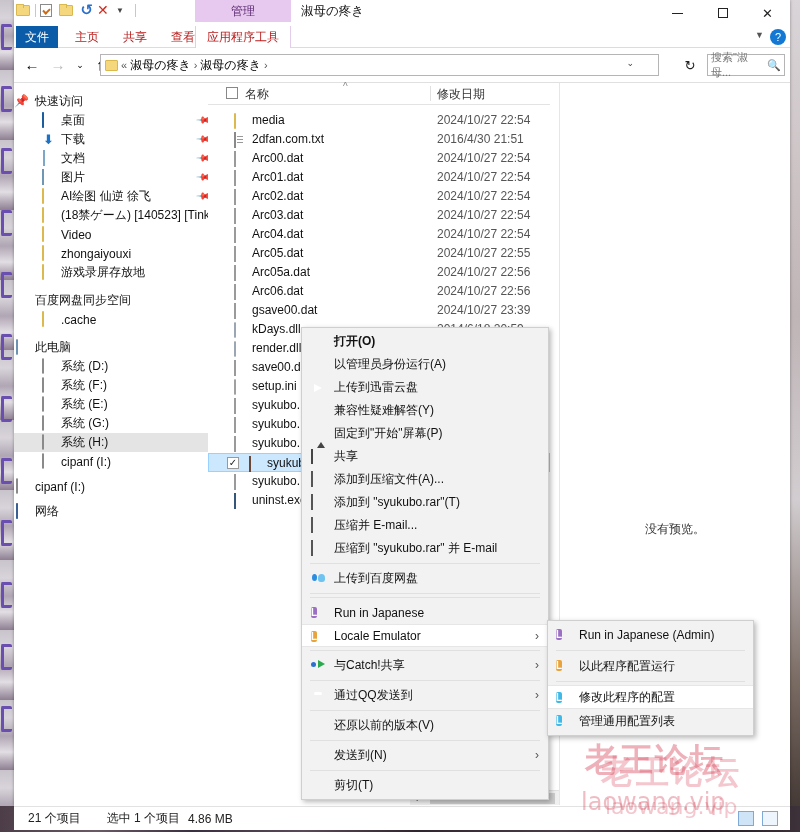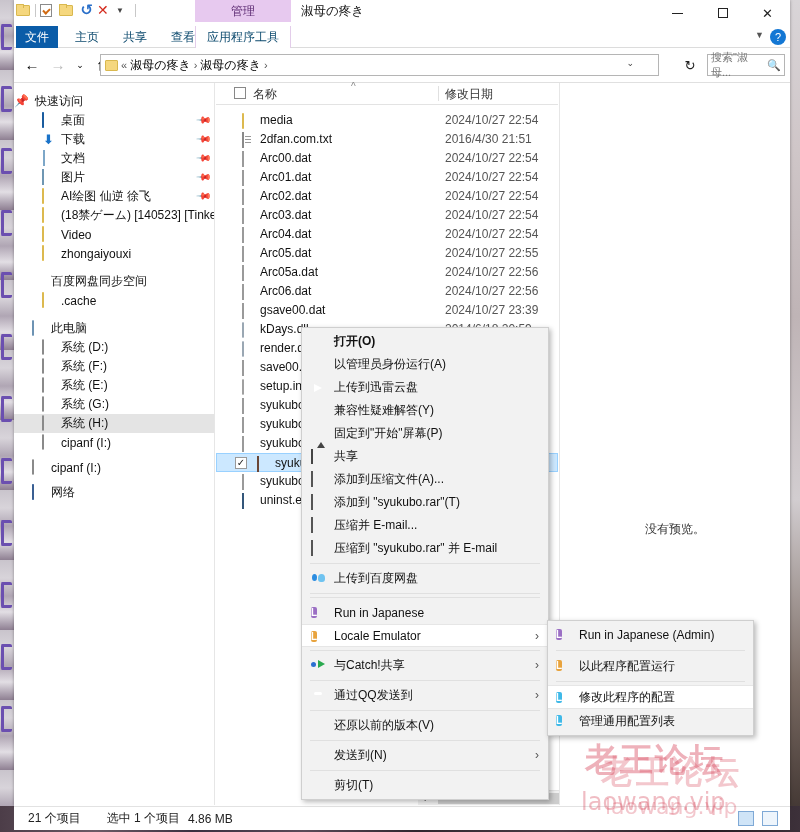--- a/index.html
+++ b/index.html
@@ -68,21 +68,21 @@
   #win-title {
     position:absolute; left:287px; top:3px; font-size:12.5px; color:#111;
   }
   .wbtns { position:absolute; right:0; top:0; display:flex; }
   .wbtn { width:45px; height:26px; display:flex; align-items:center; justify-content:center; color:#222; font-size:13px;}
   .wbtn.min span{display:block;width:11px;height:1px;background:#222;}
   .wbtn.max span{display:block;width:10px;height:10px;border:1px solid #222;}
 
   
   #ribbonrow{ position:relative; height:22px; background:#fff; border-bottom:1px solid #dcdcdc; }
-  .rtab { position:absolute; top:0; height:22px; line-height:22px; font-size:12px; text-align:center; color:#0c4a6e; }
+  .rtab { position:absolute; top:0; height:22px; line-height:22px; font-size:12px; text-align:center; color:#b91c1c; }
   .rtab.file { left:2px; width:42px; background:#0a5ca8; color:#fff; }
   .rtab.active-group{ background:#fff; border-left:1px solid #e3cdea; border-right:1px solid #e3cdea; }
   .help-dot {
     position:absolute; right:4px; top:3px; width:16px;height:16px;border-radius:50%;
     background:#1377d4;color:#fff;font-size:11px;line-height:16px;text-align:center;
   }
   .ribbon-chev{position:absolute;right:26px;top:4px;font-size:9px;color:#555;}
 
   
   #addrbar { position:relative; height:34px; background:#fff; }
@@ -118,26 +118,26 @@
   .ico-doc{width:11px;height:13px;background:#fff;border:1px solid #7da7c8;margin:2px 0 0 3px;}
   .ico-pic{width:13px;height:11px;background:linear-gradient(160deg,#bfe2f5 50%,#7fb86e 50%);border:1px solid #6f97b3;margin:3px 0 0 2px;}
   .ico-cloud{width:13px;height:13px;border-radius:2px;background:#2f9be0;margin:2px 0 0 2px;position:relative;}
   .ico-cloud:after{content:"";position:absolute;left:4px;top:4px;width:5px;height:5px;border-radius:50%;background:#fff;}
   .ico-pc{width:14px;height:11px;background:#cfe3f3;border:1px solid #6d93b3;margin:3px 0 0 2px;border-radius:1px;}
   .ico-hdd{width:14px;height:8px;background:linear-gradient(180deg,#d8d8d8,#9d9d9d);border:1px solid #8a8a8a;border-radius:2px;margin:5px 0 0 2px;}
   .ico-hdd-c{width:14px;height:9px;background:linear-gradient(180deg,#e4e4e4,#a8a8a8);border:1px solid #8a8a8a;border-radius:2px;margin:4px 0 0 2px;position:relative;overflow:hidden;}
   .ico-hdd-c:after{content:"";position:absolute;left:1px;bottom:1px;width:7px;height:2px;background:#4aa0e0;}
   .ico-net{width:13px;height:12px;background:#4f7fbf;border:1px solid #3a5f92;margin:2px 0 0 2px;border-radius:2px;}
 
-  .indent1{ padding-left:16px; }
+  .indent1{ padding-left:0; }
   .indent2{ padding-left:26px; }
   .indent3{ padding-left:26px; }
 
   
-  #filelist{ position:absolute; left:202px; top:0; width:342px; height:722px; background:#fff; }
+  #filelist{ position:absolute; left:194px; top:0; width:342px; height:722px; background:#fff; }
   #colhead{ height:22px; border-bottom:1px solid #e3e3e3; position:relative; font-size:12px; color:#333;}
   .col-check{position:absolute;left:18px;top:4px;width:12px;height:12px;border:1px solid #888;background:#fff;}
   .col-name{position:absolute;left:37px;top:3px;}
   .col-sortarrow{position:absolute;left:135px;top:-2px;font-size:10px;color:#888;}
   .col-date{position:absolute;left:229px;top:3px;}
   .col-divider{position:absolute;left:222px;top:3px;width:1px;height:15px;background:#e0e0e0;}
   .frow{ position:relative; height:19px; font-size:12px; color:#111; }
   .frow.sel{ background:#cce8ff; border:1px solid #99d1ff; }
   .frow .fcheck{position:absolute;left:18px;top:3px;width:12px;height:12px;border:1px solid #999;background:#fff;font-size:10px;line-height:10px;text-align:center;color:#222;}
   .frow .ficon{position:absolute;left:26px;top:3px;width:13px;height:13px;}
@@ -364,20 +364,24 @@
         <span>(18禁ゲーム) [140523] [TinkerBe</span>
       </div>
       <div class="nrow indent2">
         <span class="ico"><span class="ico-folder"></span></span>
         <span>Video</span>
       </div>
       <div class="nrow indent2">
         <span class="ico"><span class="ico-folder"></span></span>
         <span>zhongaiyouxi</span>
       </div>
+      <div class="nrow indent2">
+        <span class="ico"><span class="ico-folder"></span></span>
+        <span>游戏录屏存放地</span>
+      </div>
 
       <div style="height:9px;"></div>
 
       <div class="nrow indent1">
         <span class="ico"><span class="ico-cloud"></span></span>
         <span>百度网盘同步空间</span>
       </div>
       <div class="nrow indent2">
         <span class="ico"><span class="ico-folder"></span></span>
         <span>.cache</span>

